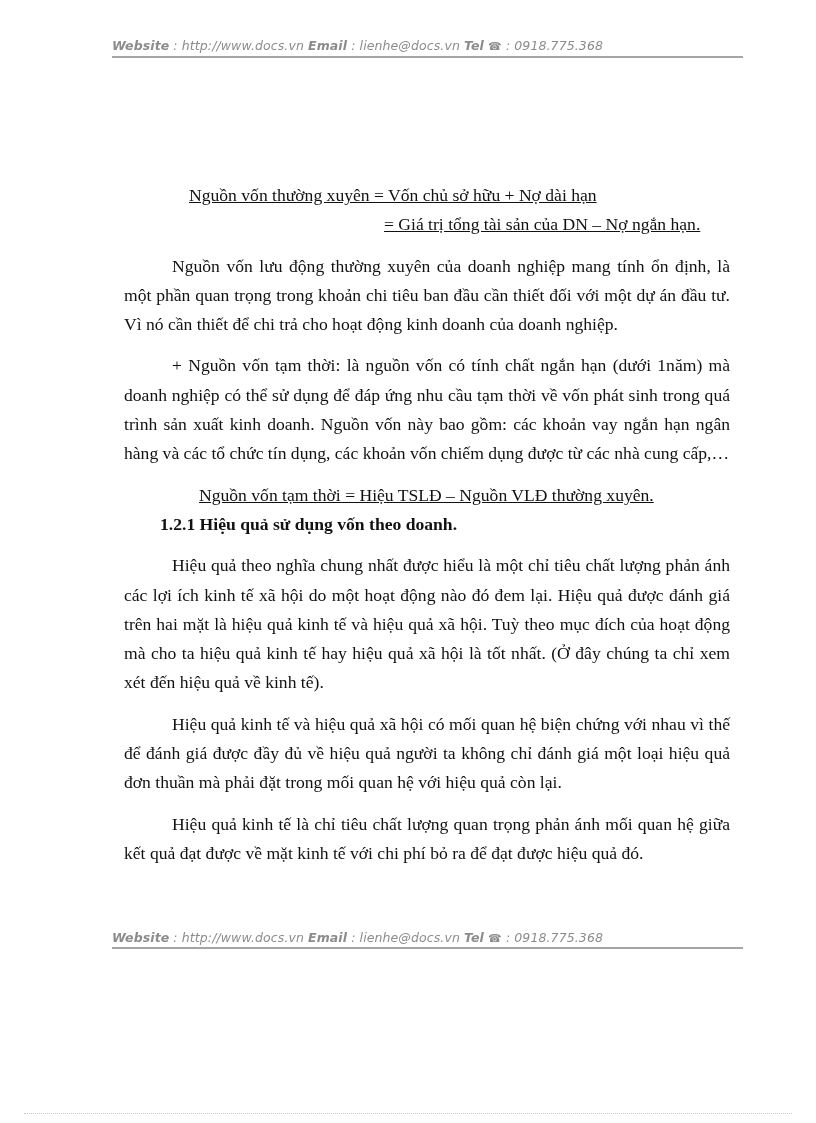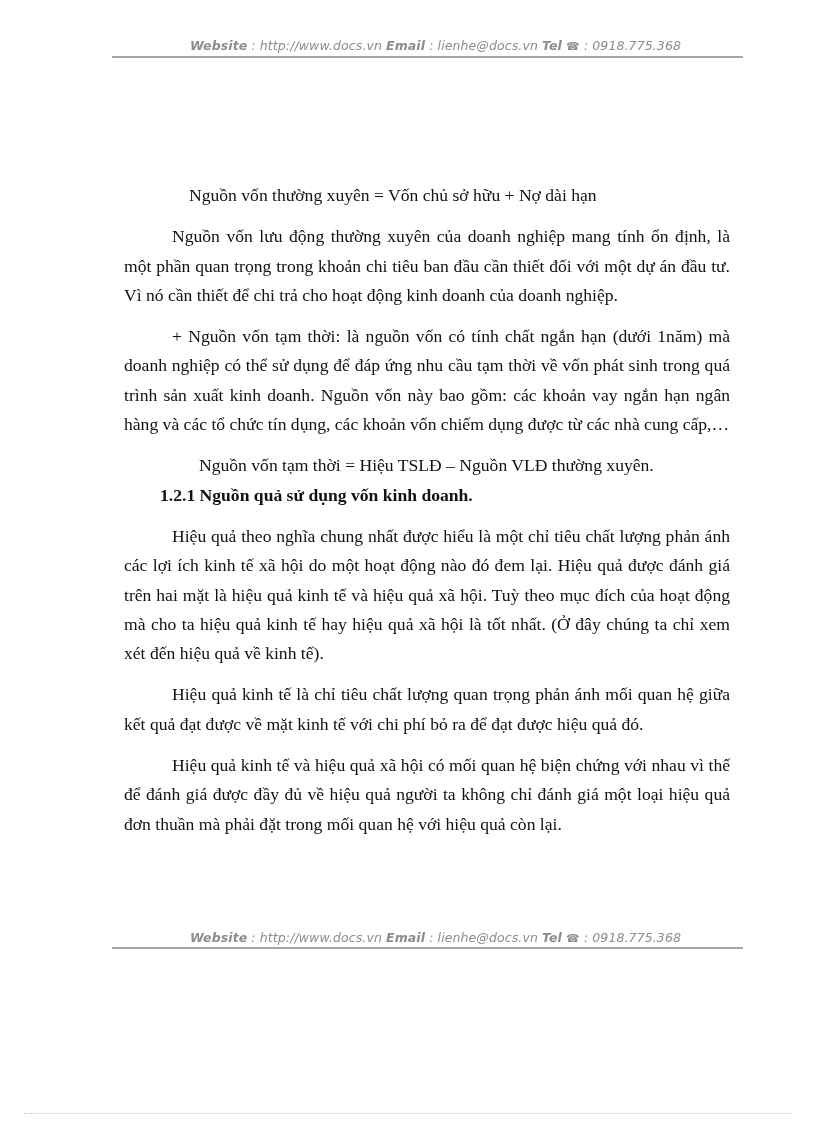--- a/index.html
+++ b/index.html
@@ -10,23 +10,23 @@
     body {
       width: 816px;
       height: 1123px;
       position: relative;
       overflow: hidden;
       font-family: "Liberation Serif", "DejaVu Serif", serif;
       color: #111111;
     }
     .page-header, .page-footer {
       position: absolute;
-      left: 120px;
+      left: 112px;
       width: 631px;
-      text-align: center;
+      text-align: left;
       font-family: "DejaVu Sans", "Liberation Sans", sans-serif;
       font-style: italic;
       font-size: 12.5px;
       color: #8c8c8c;
       letter-spacing: 0.1px;
     }
     .page-header { top: 38px; }
     .page-footer { top: 930px; }
     .hf-line {
       position: absolute;
@@ -43,20 +43,21 @@
     .content {
       position: absolute;
       left: 112px;
       top: 181px;
       width: 630px;
       font-size: 17.6px;
       line-height: 29.3px;
     }
     .formula-line {
       white-space: nowrap;
+      text-decoration: underline;
     }
     .f1 { padding-left: 77px; }
     .f2 { padding-left: 272px; }
     .f3 { padding-left: 87px; }
     p.para {
       margin: 12px;
       text-indent: 48px;
       text-align: justify;
     }
     .heading {
@@ -79,27 +80,28 @@
 <div class="page-header">
   <span class="hf-strong">Website</span><span> : http://www.docs.vn </span>
   <span class="hf-strong">Email</span><span> : lienhe@docs.vn </span>
   <span class="hf-strong">Tel</span>
   <span class="hf-icon">☎</span><span> : 0918.775.368</span>
 </div>
 <div class="hf-line top"></div>
 
 <div class="content">
   <div class="formula-line f1">Nguồn vốn thường xuyên = Vốn chủ sở hữu + Nợ dài hạn</div>
+  <div class="formula-line f2">= Giá trị tổng tài sản của DN – Nợ ngắn hạn.</div>
   <p class="para">Nguồn vốn lưu động thường xuyên của doanh nghiệp mang tính ổn định, là một phần quan trọng trong khoản chi tiêu ban đầu cần thiết đối với một dự án đầu tư. Vì nó cần thiết để chi trả cho hoạt động kinh doanh của doanh nghiệp.</p>
   <p class="para">+ Nguồn vốn tạm thời: là nguồn vốn có tính chất ngắn hạn (dưới 1năm) mà doanh nghiệp có thể sử dụng để đáp ứng nhu cầu tạm thời về vốn phát sinh trong quá trình sản xuất kinh doanh. Nguồn vốn này bao gồm: các khoản vay ngắn hạn ngân hàng và các tổ chức tín dụng, các khoản vốn chiếm dụng được từ các nhà cung cấp,…</p>
   <div class="formula-line f3">Nguồn vốn tạm thời = Hiệu TSLĐ – Nguồn VLĐ thường xuyên.</div>
-  <div class="heading">1.2.1 Nguồn quả sử dụng vốn kinh doanh.</div>
+  <div class="heading">1.2.1 Hiệu quả sử dụng vốn theo doanh.</div>
   <p class="para">Hiệu quả theo nghĩa chung nhất được hiểu là một chỉ tiêu chất lượng phản ánh các lợi ích kinh tế xã hội do một hoạt động nào đó đem lại. Hiệu quả được đánh giá trên hai mặt là hiệu quả kinh tế và hiệu quả xã hội. Tuỳ theo mục đích của hoạt động mà cho ta hiệu quả kinh tế hay hiệu quả xã hội là tốt nhất. (Ở đây chúng ta chỉ xem xét đến hiệu quả về kinh tế).</p>
+  <p class="para">Hiệu quả kinh tế và hiệu quả xã hội có mối quan hệ biện chứng với nhau vì thế để đánh giá được đầy đủ về hiệu quả người ta không chỉ đánh giá một loại hiệu quả đơn thuần mà phải đặt trong mối quan hệ với hiệu quả còn lại.</p>
   <p class="para">Hiệu quả kinh tế là chỉ tiêu chất lượng quan trọng phản ánh mối quan hệ giữa kết quả đạt được về mặt kinh tế với chi phí bỏ ra để đạt được hiệu quả đó.</p>
-  <p class="para">Hiệu quả kinh tế và hiệu quả xã hội có mối quan hệ biện chứng với nhau vì thế để đánh giá được đầy đủ về hiệu quả người ta không chỉ đánh giá một loại hiệu quả đơn thuần mà phải đặt trong mối quan hệ với hiệu quả còn lại.</p>
 </div>
 
 <div class="page-footer">
   <span class="hf-strong">Website</span><span> : http://www.docs.vn </span>
   <span class="hf-strong">Email</span><span> : lienhe@docs.vn </span>
   <span class="hf-strong">Tel</span>
   <span class="hf-icon">☎</span><span> : 0918.775.368</span>
 </div>
 <div class="hf-line bottom"></div>
 

